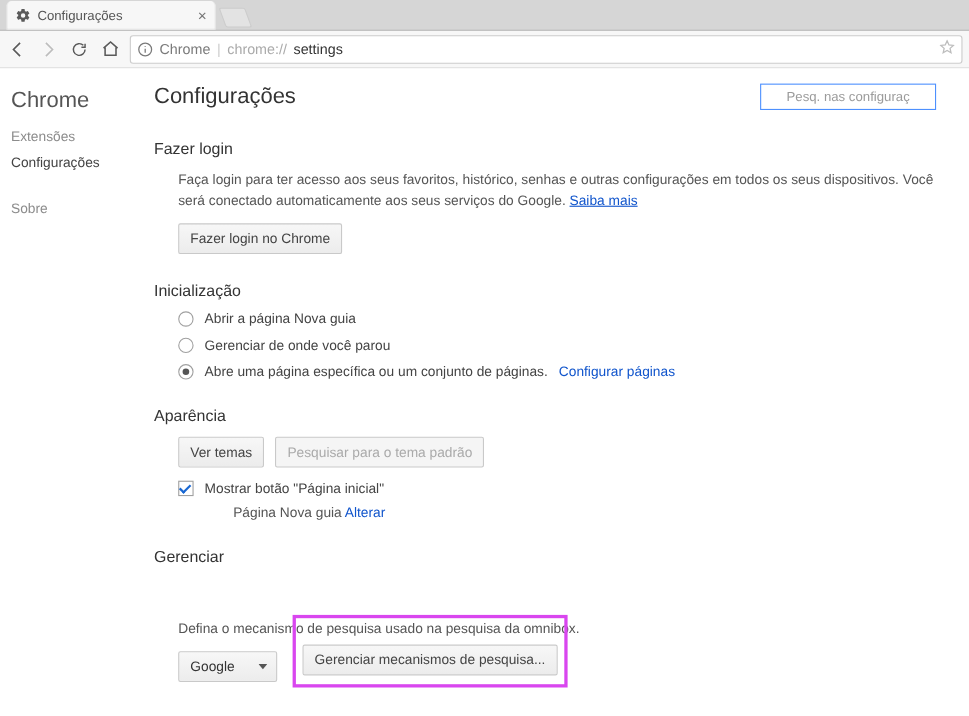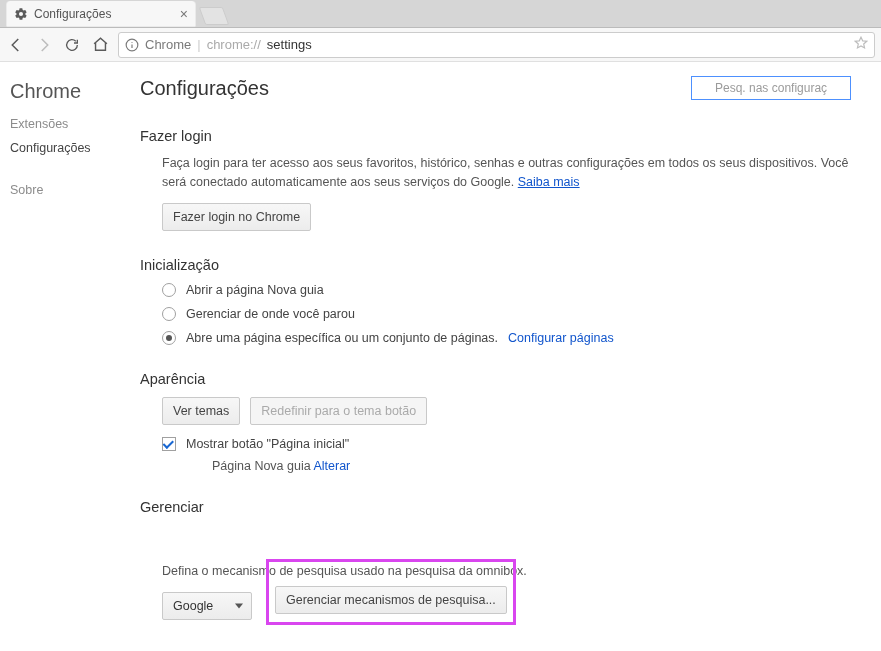--- a/index.html
+++ b/index.html
@@ -283,21 +283,21 @@
           <span class="link" style="text-decoration:none;">Configurar páginas</span>
         </div>
       </div>
     </div>
 
     <div class="section">
       <h3>Aparência</h3>
       <div class="indent">
         <div class="row-inline" style="margin-bottom:12px;">
           <button class="btn">Ver temas</button>
-          <button class="btn disabled">Redefinir para o tema botão</button>
+          <button class="btn disabled">Pesquisar para o tema padrão</button>
         </div>
         <div class="check-row">
           <span class="checkbox checked"></span>
           <span>Mostrar botão "Página inicial"</span>
         </div>
         <div class="sub-indent">
           <span>Página Nova guia </span><span class="link" style="text-decoration:none;">Alterar</span>
         </div>
       </div>
     </div>

